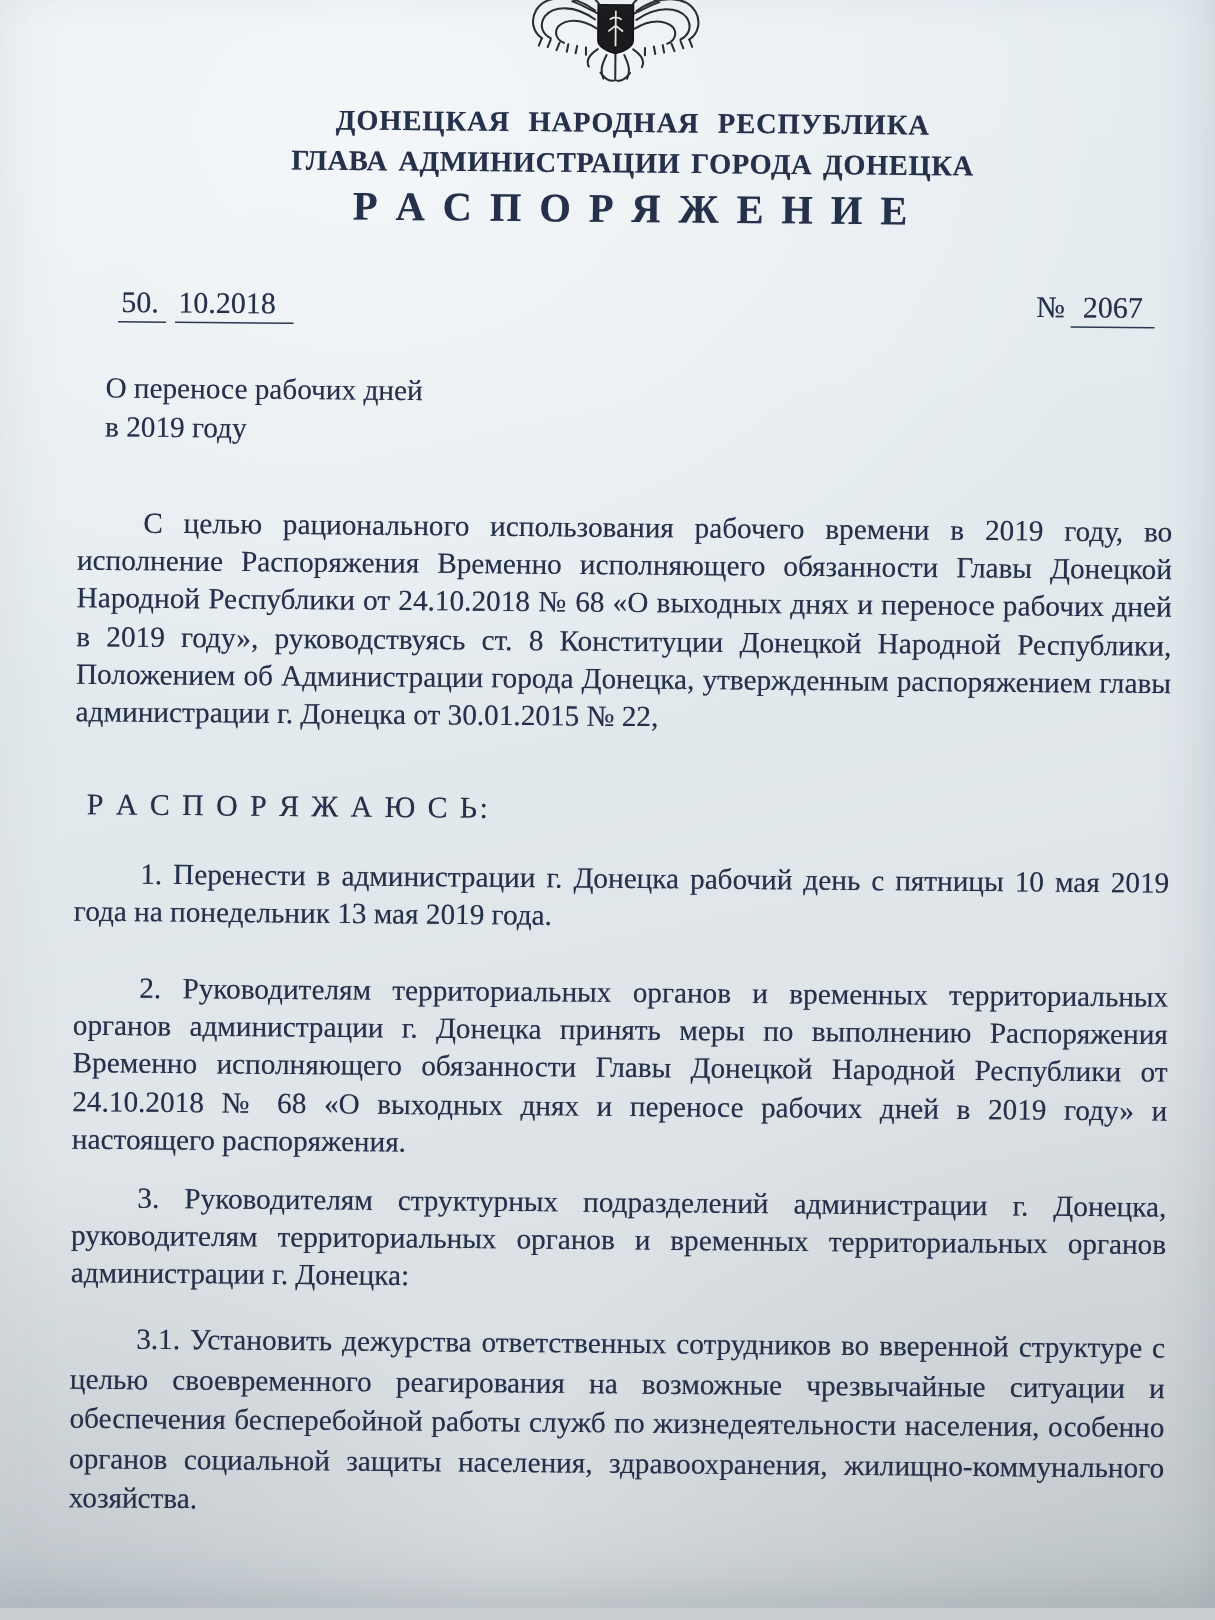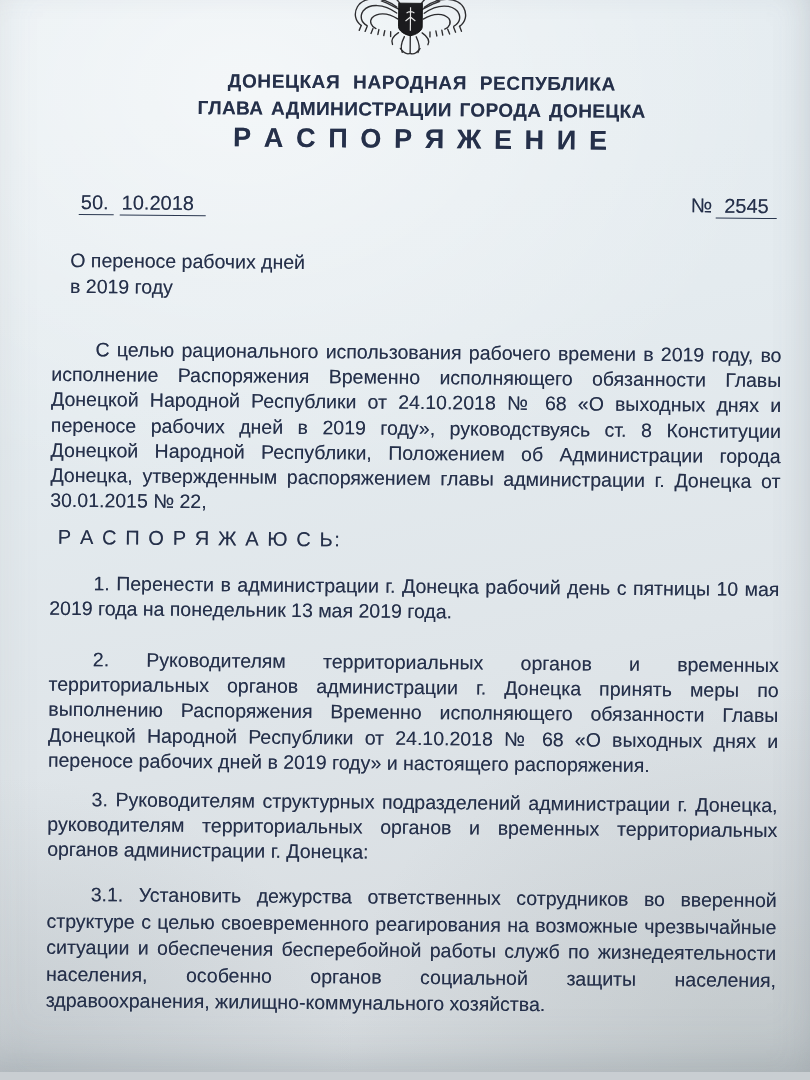--- a/index.html
+++ b/index.html
@@ -3,21 +3,21 @@
 <meta charset="utf-8">
 <style>
   html,body{margin:0;padding:0;background:#c9ced2;}
   .page{
     position:relative;width:810px;height:1072px;overflow:hidden;
     background:
       radial-gradient(120% 70% at 30% 8%, rgba(255,255,255,0.55) 0%, rgba(255,255,255,0) 55%),
       radial-gradient(90% 60% at 95% 100%, rgba(150,160,162,0.30) 0%, rgba(150,160,162,0) 60%),
       radial-gradient(80% 50% at 0% 100%, rgba(140,150,155,0.28) 0%, rgba(140,150,155,0) 55%),
       linear-gradient(168deg,#e7eef2 0%,#e4ebef 35%,#dfe5e9 62%,#d8dde1 85%,#d2d7da 100%);
-    font-family:Liberation Sans, sans-serif;
+    font-family:Liberation Serif, serif;
     color:#25304a;
   }
   .tilt{position:absolute;inset:0;transform:rotate(0.5deg);transform-origin:420px 70px;}
   .abs{position:absolute;}
   .center-line{left:0;right:0;text-align:center;transform:translateX(17px);}
   .h1{top:72px;font-size:19px;font-weight:bold;letter-spacing:0.6px;word-spacing:7px;}
   .h2{top:99px;font-size:19px;font-weight:bold;letter-spacing:0.4px;word-spacing:2px;}
   .h3{top:124px;font-size:27px;font-weight:bold;letter-spacing:2.6px;}
   .meta-date{top:194px;left:80px;font-size:20px;}
   .meta-num{top:192px;left:692px;font-size:20px;}
@@ -75,21 +75,21 @@
     </div>
 
     <div class="abs center-line h1 txt">ДОНЕЦКАЯ НАРОДНАЯ РЕСПУБЛИКА</div>
     <div class="abs center-line h2 txt">ГЛАВА АДМИНИСТРАЦИИ ГОРОДА ДОНЕЦКА</div>
     <div class="abs center-line h3 txt">Р А С П О Р Я Ж Е Н И Е</div>
 
     <div class="abs meta-date txt">
       <span class="u">50.</span><span class="u u2">10.2018</span>
     </div>
     <div class="abs meta-num txt">
-      <span>№</span><span class="u u3">2545</span>
+      <span>№</span><span class="u u3">2067</span>
     </div>
 
     <div class="abs subject txt">
       <div>О переносе рабочих дней</div>
       <div>в 2019 году</div>
     </div>
 
     <p class="abs body preamble">С целью рационального использования рабочего времени в 2019 году, во исполнение Распоряжения Временно исполняющего обязанности Главы Донецкой Народной Республики от 24.10.2018 № 68 «О выходных днях и переносе рабочих дней в 2019 году», руководствуясь ст. 8 Конституции Донецкой Народной Республики, Положением об Администрации города Донецка, утвержденным распоряжением главы администрации г. Донецка от 30.01.2015 № 22,</p>
 
     <div class="abs decree txt">Р А С П О Р Я Ж А Ю С Ь:</div>

